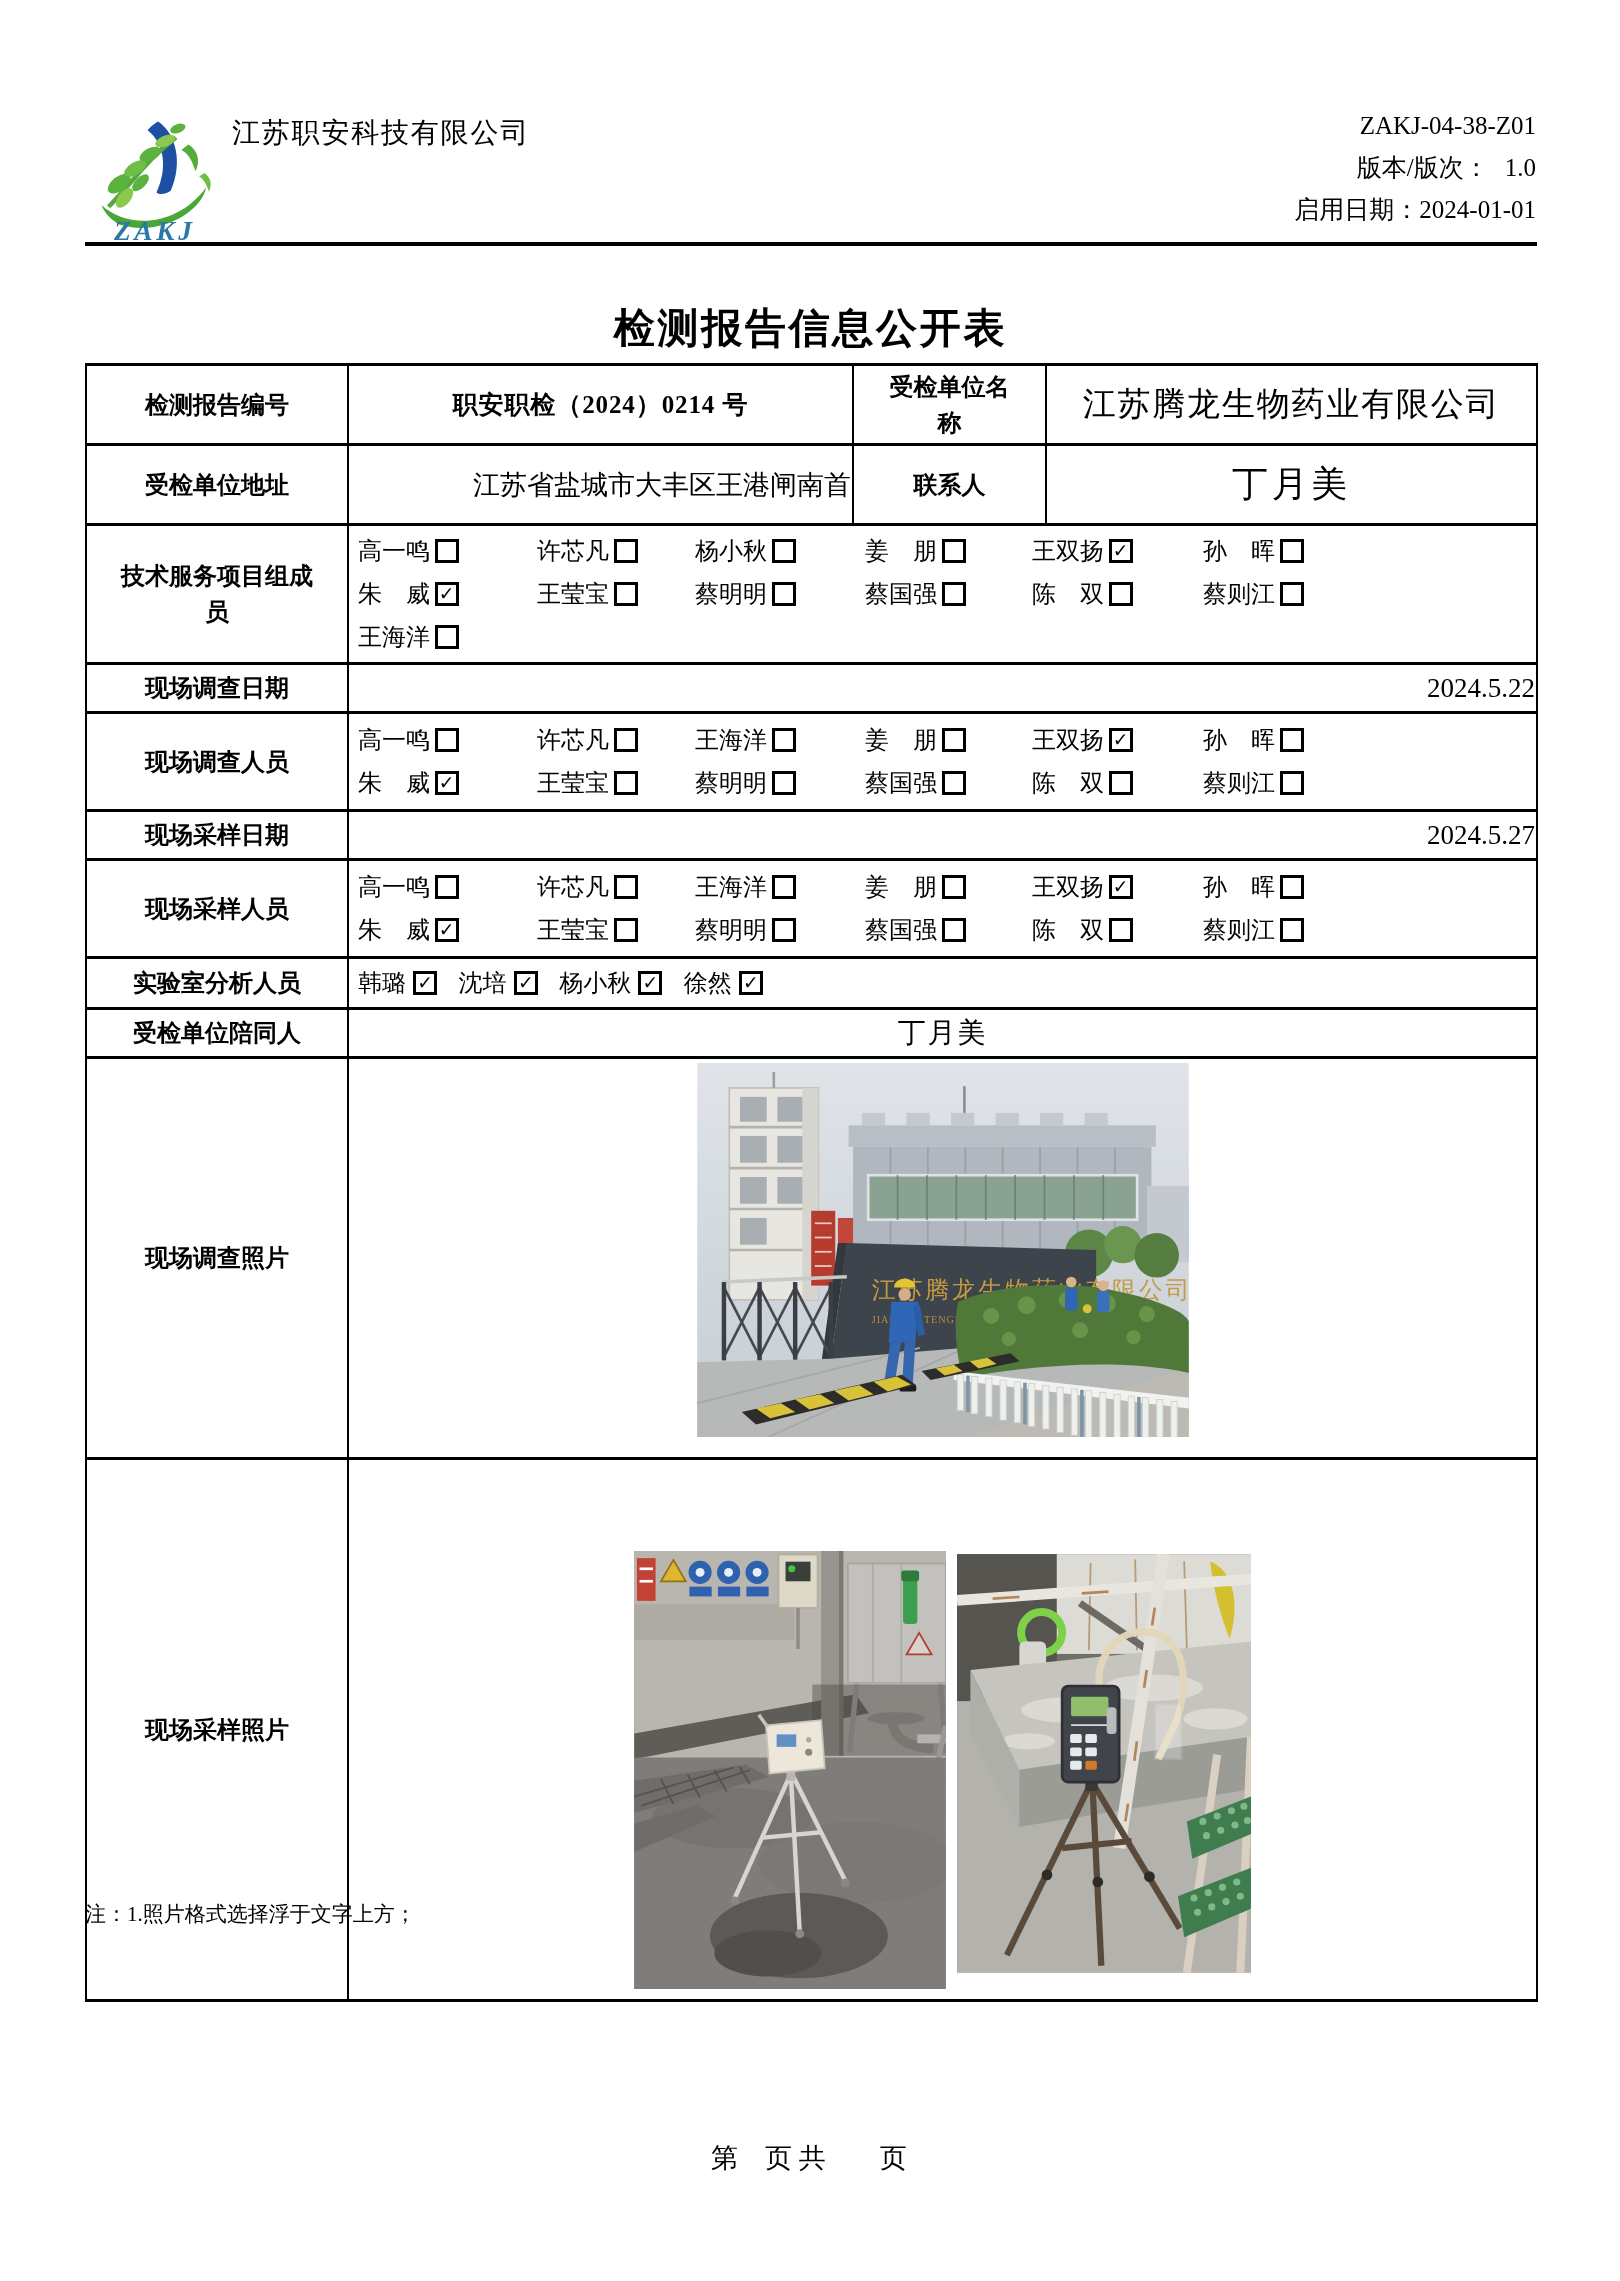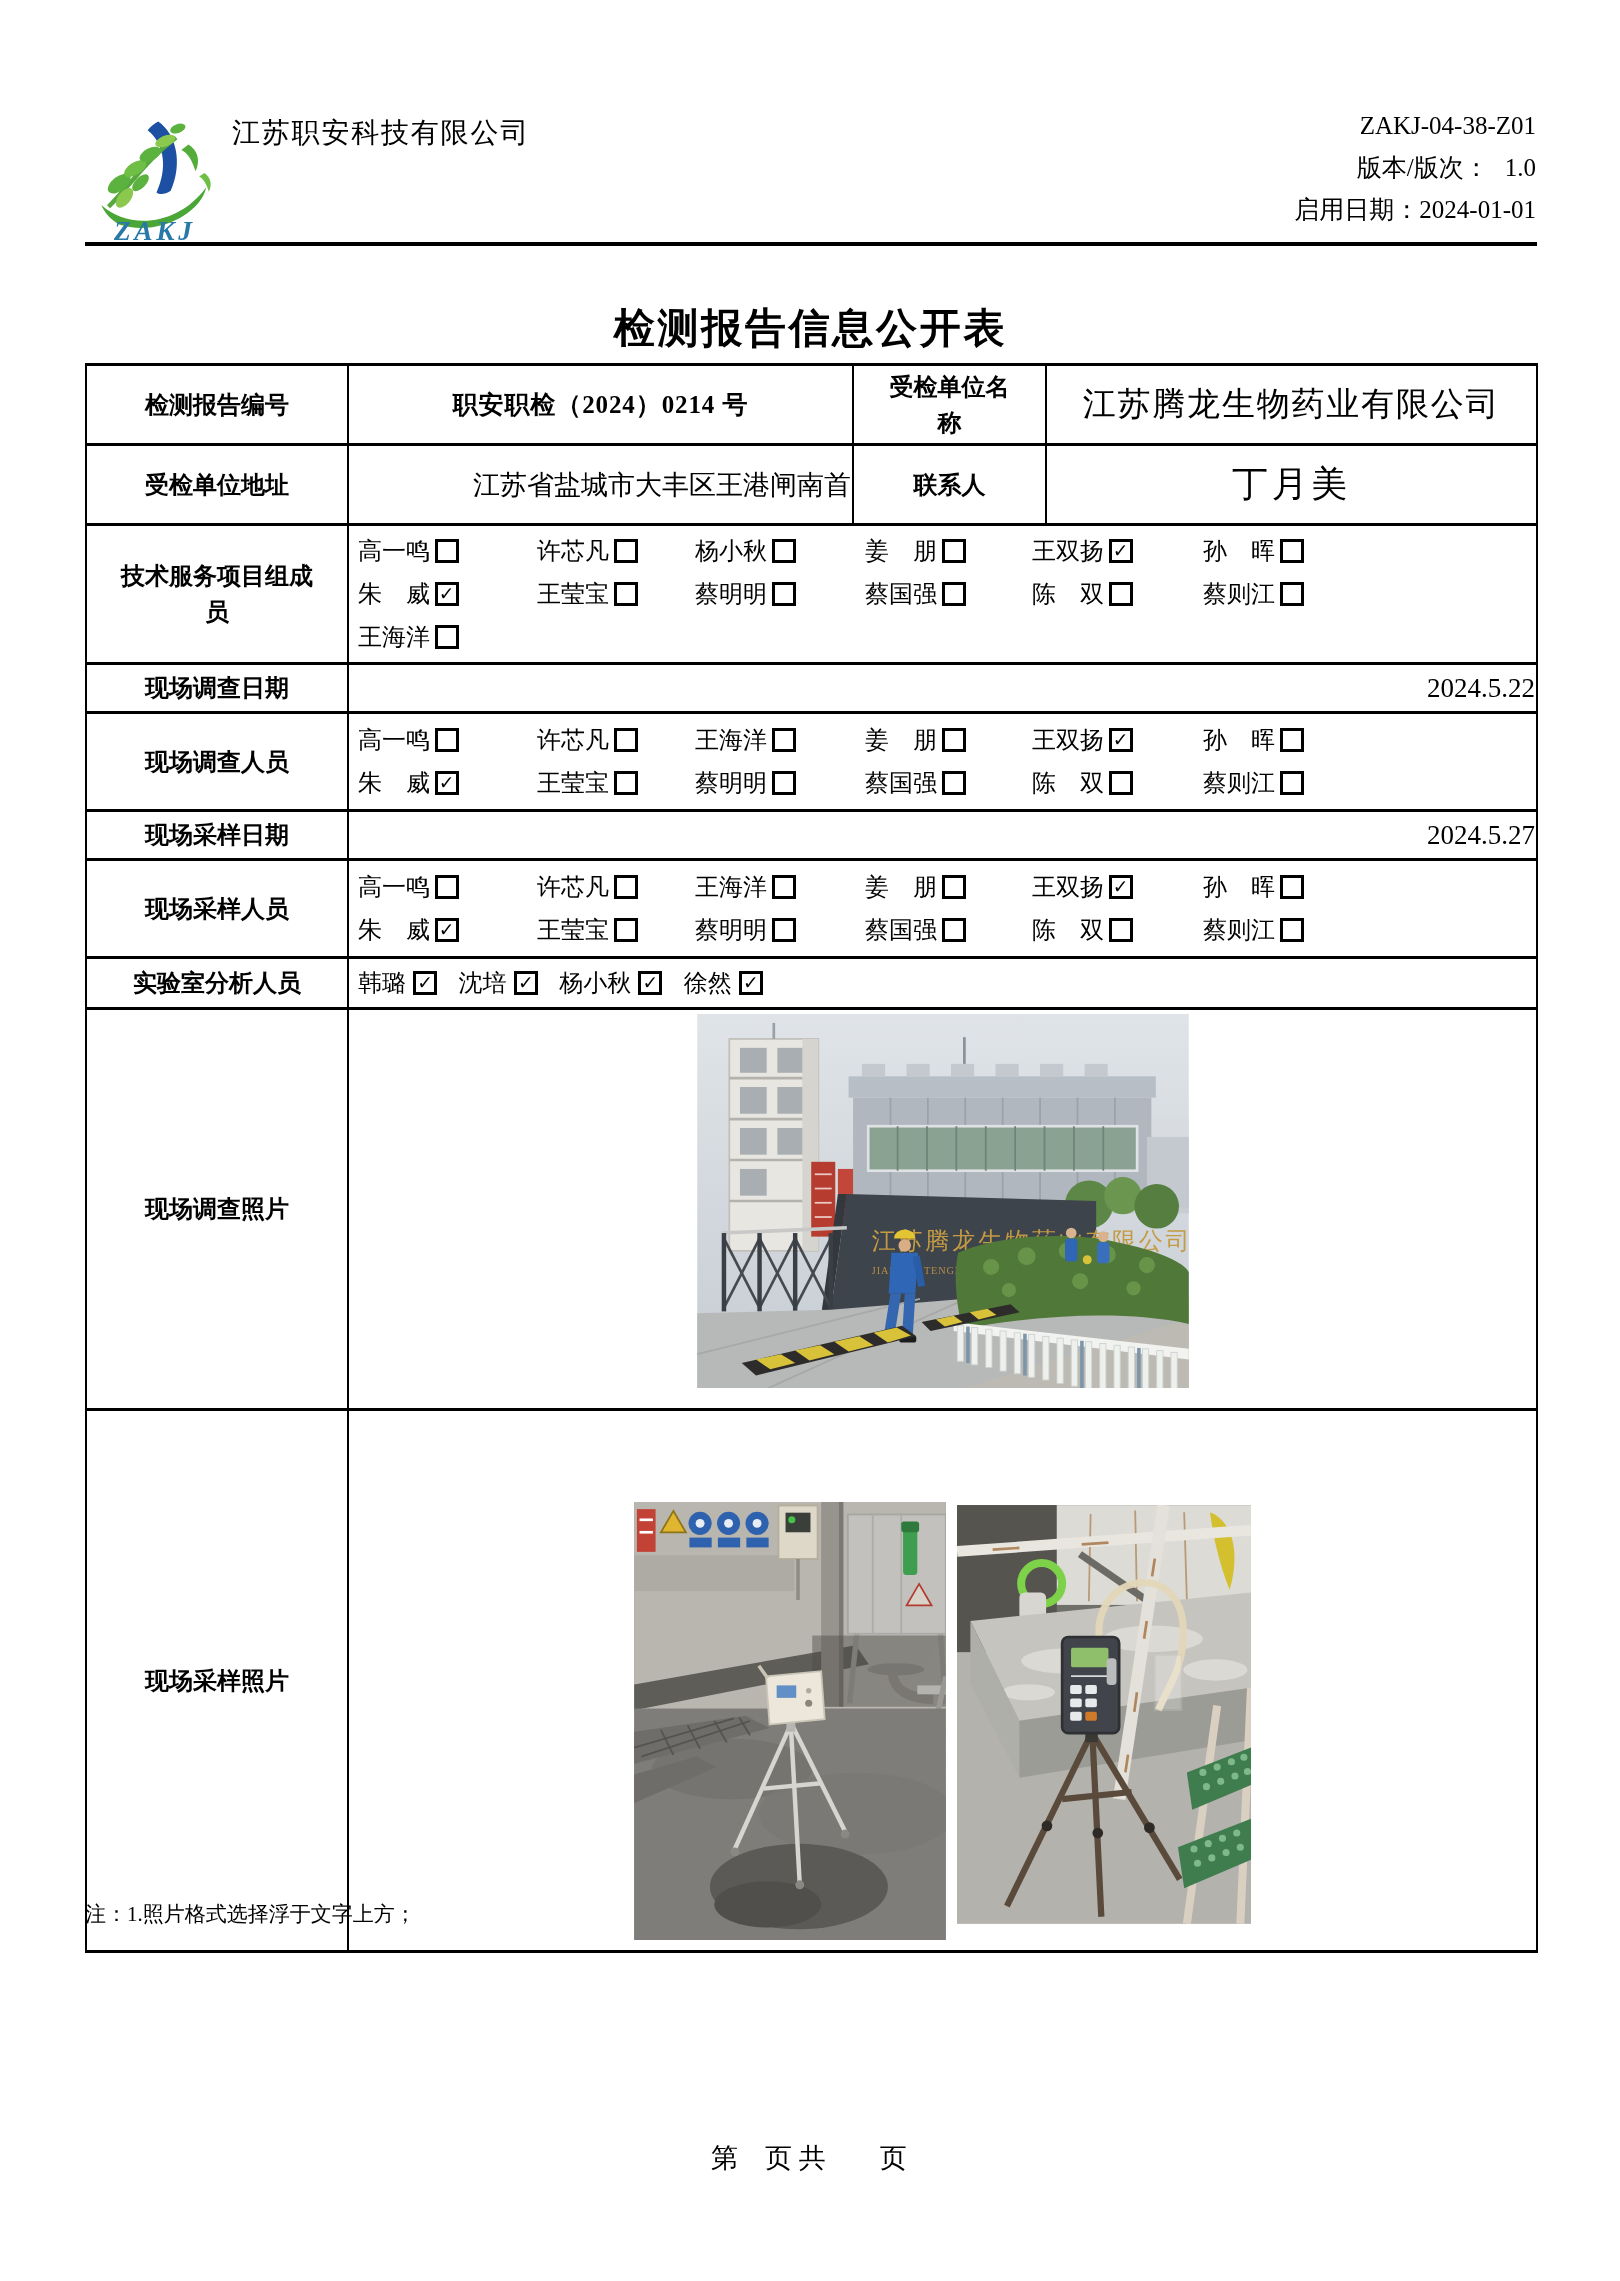--- a/index.html
+++ b/index.html
@@ -190,20 +190,24 @@
       <td class="names" colspan="3">
             <div class="lab-line">
               <span class="person"><span class="pname">韩璐</span><span class="cbox checked">✓</span></span>
               <span class="person"><span class="pname">沈培</span><span class="cbox checked">✓</span></span>
               <span class="person"><span class="pname">杨小秋</span><span class="cbox checked">✓</span></span>
               <span class="person"><span class="pname">徐然</span><span class="cbox checked">✓</span></span>
             </div>
           </td>
     </tr>
 
+    <tr style="height:49px">
+      <td class="label">受检单位陪同人</td>
+      <td class="companion" colspan="3">丁月美</td>
+    </tr>
 
     <tr style="height:401px">
       <td class="label">现场调查照片</td>
       <td class="photocell1" colspan="3">
         <svg width="492" height="374" viewBox="0 0 552 420">
           <defs>
             <linearGradient id="sky" x1="0" y1="0" x2="0" y2="1">
               <stop offset="0" stop-color="#e0e4e8"></stop>
                   <stop offset="1" stop-color="#c5ccd3"></stop>
             </linearGradient>

